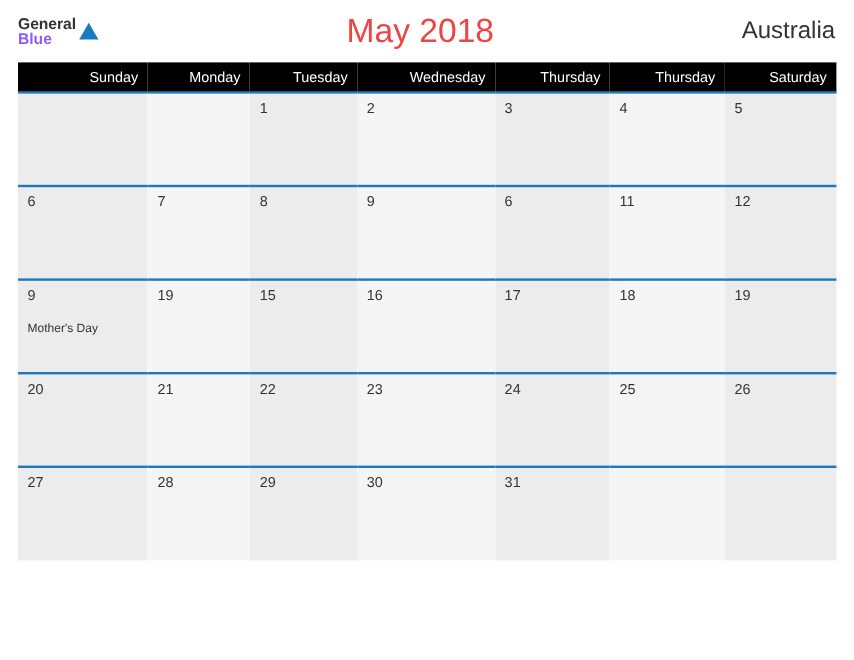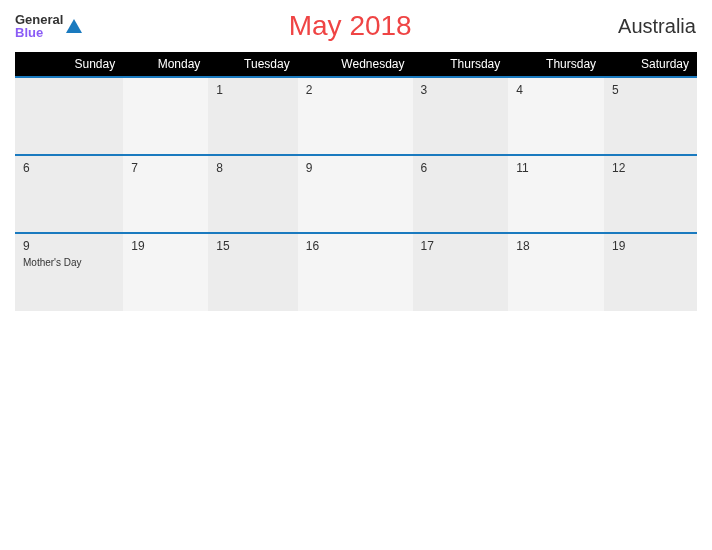--- a/index.html
+++ b/index.html
@@ -87,21 +87,21 @@
     }
     .day-num {
       font-size: 12px;
       color: #333;
       display: block;
     }
     .event-text {
       font-size: 10px;
       color: #333;
       display: block;
-      margin-top: 4px;
+      margin-top: 16px;
     }
   </style>
 </head>
 <body>
 
 <div class="calendar-container">
 
   <div class="header">
     <div class="logo">
       <div style="display:flex;flex-direction:column;line-height:1.2;">
@@ -188,15 +188,57 @@
           <td>
             <span class="day-num">17</span>
           </td>
           <td>
             <span class="day-num">18</span>
           </td>
           <td>
             <span class="day-num">19</span>
           </td>
         </tr>
+        <tr class="week-row">
+          <td>
+            <span class="day-num">20</span>
+          </td>
+          <td>
+            <span class="day-num">21</span>
+          </td>
+          <td>
+            <span class="day-num">22</span>
+          </td>
+          <td>
+            <span class="day-num">23</span>
+          </td>
+          <td>
+            <span class="day-num">24</span>
+          </td>
+          <td>
+            <span class="day-num">25</span>
+          </td>
+          <td>
+            <span class="day-num">26</span>
+          </td>
+        </tr>
+        <tr class="week-row">
+          <td>
+            <span class="day-num">27</span>
+          </td>
+          <td>
+            <span class="day-num">28</span>
+          </td>
+          <td>
+            <span class="day-num">29</span>
+          </td>
+          <td>
+            <span class="day-num">30</span>
+          </td>
+          <td>
+            <span class="day-num">31</span>
+          </td>
+          <td></td>
+          <td></td>
+        </tr>
       </tbody>
   </table>
 </div>
 
 </body></html>

